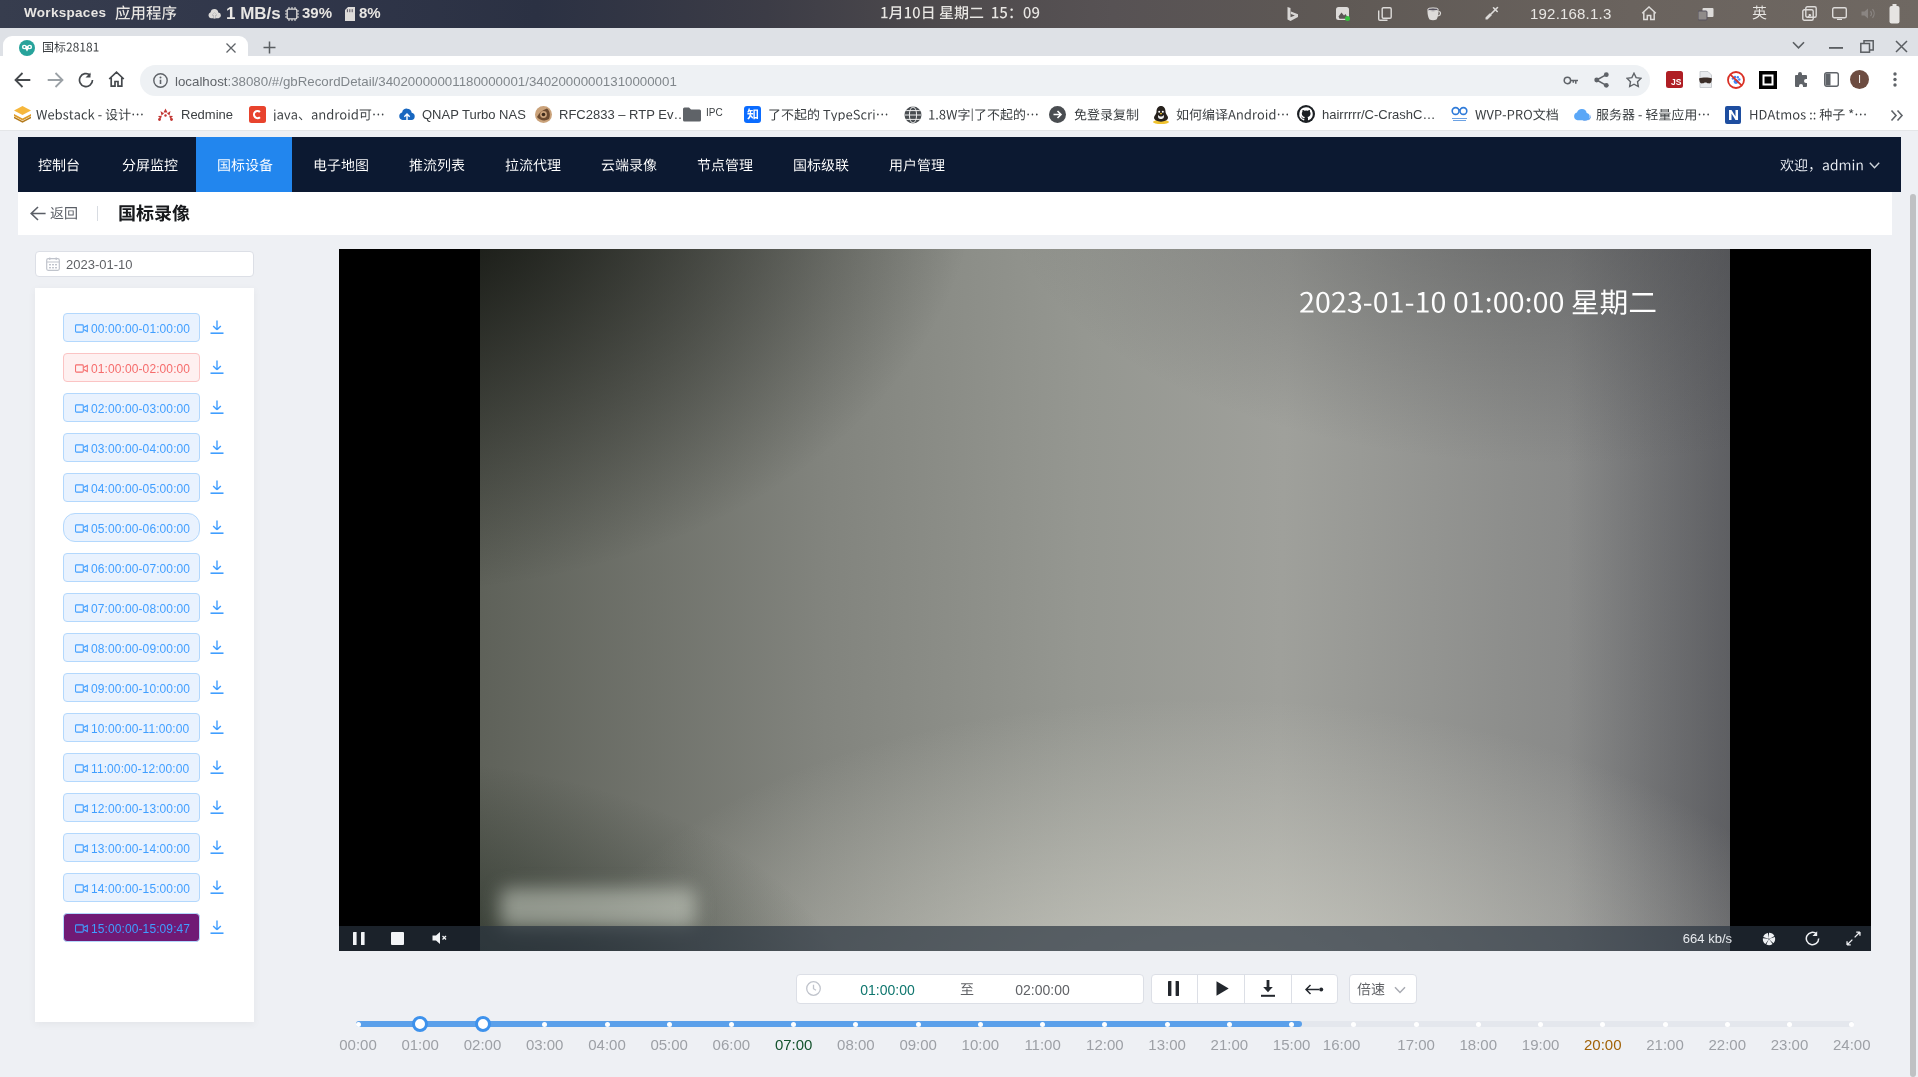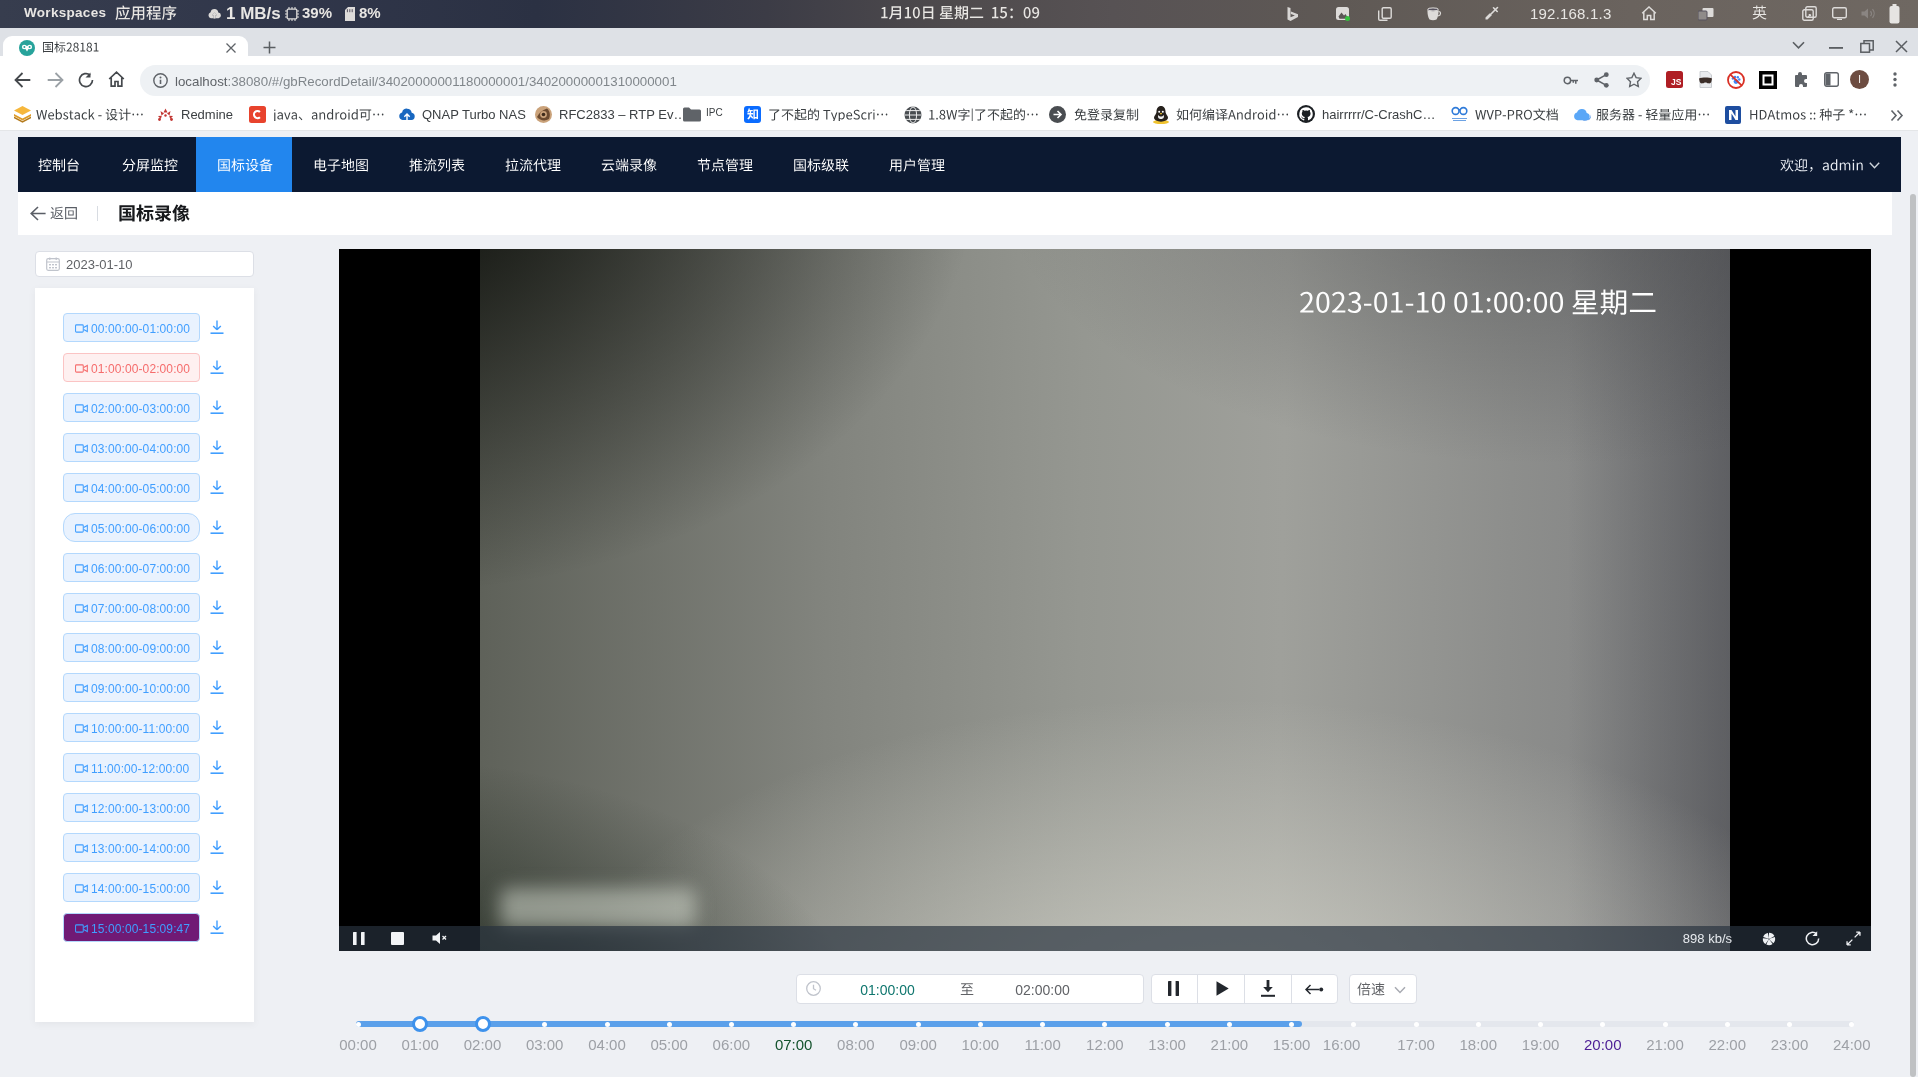--- a/index.html
+++ b/index.html
@@ -682,21 +682,21 @@
       <rect x="9" width="3.6" height="13" rx="0.5"></rect>
     </g>
   </svg>
 <svg class="ic" style="left:391px;top:932px" width="13" height="13" viewBox="0 0 13 13">
     <rect width="13" height="13" rx="1" fill="#f2f4f6"></rect>
   </svg>
 <svg class="ic" style="left:432px;top:931px" width="17" height="14" viewBox="0 0 17 14">
     <path fill="#f2f4f6" d="M0.5 4.5H4L8 1V13L4 9.5H0.5Z"></path>
     <path stroke="#f2f4f6" stroke-width="1.3" d="M10.5 5 14 8.5M14 5 10.5 8.5"></path>
   </svg>
-<div class="ab" style="left:1660px;top:931px;width:72px;text-align:right;font-size:13px;color:#e7eaee">898 kb/s</div>
+<div class="ab" style="left:1660px;top:931px;width:72px;text-align:right;font-size:13px;color:#e7eaee">664 kb/s</div>
 <svg class="ic" style="left:1762px;top:932px" width="14" height="14" viewBox="0 0 16 16">
     <g fill="#eef0f3">
       <path d="M8 1A7 7 0 0 1 14.2 4.7L8.9 7.7A1.8 1.8 0 0 0 8 7.4Z"></path>
       <path d="M8 1A7 7 0 0 1 14.2 4.7L8.9 7.7A1.8 1.8 0 0 0 8 7.4Z" transform="rotate(72 8 8)"></path>
       <path d="M8 1A7 7 0 0 1 14.2 4.7L8.9 7.7A1.8 1.8 0 0 0 8 7.4Z" transform="rotate(144 8 8)"></path>
       <path d="M8 1A7 7 0 0 1 14.2 4.7L8.9 7.7A1.8 1.8 0 0 0 8 7.4Z" transform="rotate(216 8 8)"></path>
       <path d="M8 1A7 7 0 0 1 14.2 4.7L8.9 7.7A1.8 1.8 0 0 0 8 7.4Z" transform="rotate(288 8 8)"></path>
     </g>
   </svg>
 <svg class="ic" style="left:1805px;top:931px" width="15" height="15" viewBox="0 0 17 17">
@@ -788,21 +788,21 @@
 <div class="ab" style="left:1260.6px;top:1036px;width:62px;text-align:center;font-size:15px;color:#9da0a6">15:00</div>
 <div class="ab" style="left:1351.3px;top:1021.5px;width:5px;height:5px;border-radius:50%;background:#fff"></div>
 <div class="ab" style="left:1322.8px;top:1036px;width:62px;text-align:left;font-size:15px;color:#9da0a6">16:00</div>
 <div class="ab" style="left:1413.6px;top:1021.5px;width:5px;height:5px;border-radius:50%;background:#fff"></div>
 <div class="ab" style="left:1385.1px;top:1036px;width:62px;text-align:center;font-size:15px;color:#9da0a6">17:00</div>
 <div class="ab" style="left:1475.8px;top:1021.5px;width:5px;height:5px;border-radius:50%;background:#fff"></div>
 <div class="ab" style="left:1447.3px;top:1036px;width:62px;text-align:center;font-size:15px;color:#9da0a6">18:00</div>
 <div class="ab" style="left:1538.1px;top:1021.5px;width:5px;height:5px;border-radius:50%;background:#fff"></div>
 <div class="ab" style="left:1509.6px;top:1036px;width:62px;text-align:center;font-size:15px;color:#9da0a6">19:00</div>
 <div class="ab" style="left:1600.3px;top:1021.5px;width:5px;height:5px;border-radius:50%;background:#fff"></div>
-<div class="ab" style="left:1571.8px;top:1036px;width:62px;text-align:center;font-size:15px;color:#4c1d95">20:00</div>
+<div class="ab" style="left:1571.8px;top:1036px;width:62px;text-align:center;font-size:15px;color:#a16207">20:00</div>
 <div class="ab" style="left:1662.5px;top:1021.5px;width:5px;height:5px;border-radius:50%;background:#fff"></div>
 <div class="ab" style="left:1634.0px;top:1036px;width:62px;text-align:center;font-size:15px;color:#9da0a6">21:00</div>
 <div class="ab" style="left:1724.8px;top:1021.5px;width:5px;height:5px;border-radius:50%;background:#fff"></div>
 <div class="ab" style="left:1696.3px;top:1036px;width:62px;text-align:center;font-size:15px;color:#9da0a6">22:00</div>
 <div class="ab" style="left:1787.0px;top:1021.5px;width:5px;height:5px;border-radius:50%;background:#fff"></div>
 <div class="ab" style="left:1758.5px;top:1036px;width:62px;text-align:center;font-size:15px;color:#9da0a6">23:00</div>
 <div class="ab" style="left:1849.3px;top:1021.5px;width:5px;height:5px;border-radius:50%;background:#fff"></div>
 <div class="ab" style="left:1820.8px;top:1036px;width:62px;text-align:center;font-size:15px;color:#9da0a6">24:00</div>
 <div class="ab" style="left:412.2px;top:1016px;width:16px;height:16px;border-radius:50%;background:#fff;border:3px solid #3e92ec"></div>
 <div class="ab" style="left:474.5px;top:1016px;width:16px;height:16px;border-radius:50%;background:#fff;border:3px solid #3e92ec"></div>

